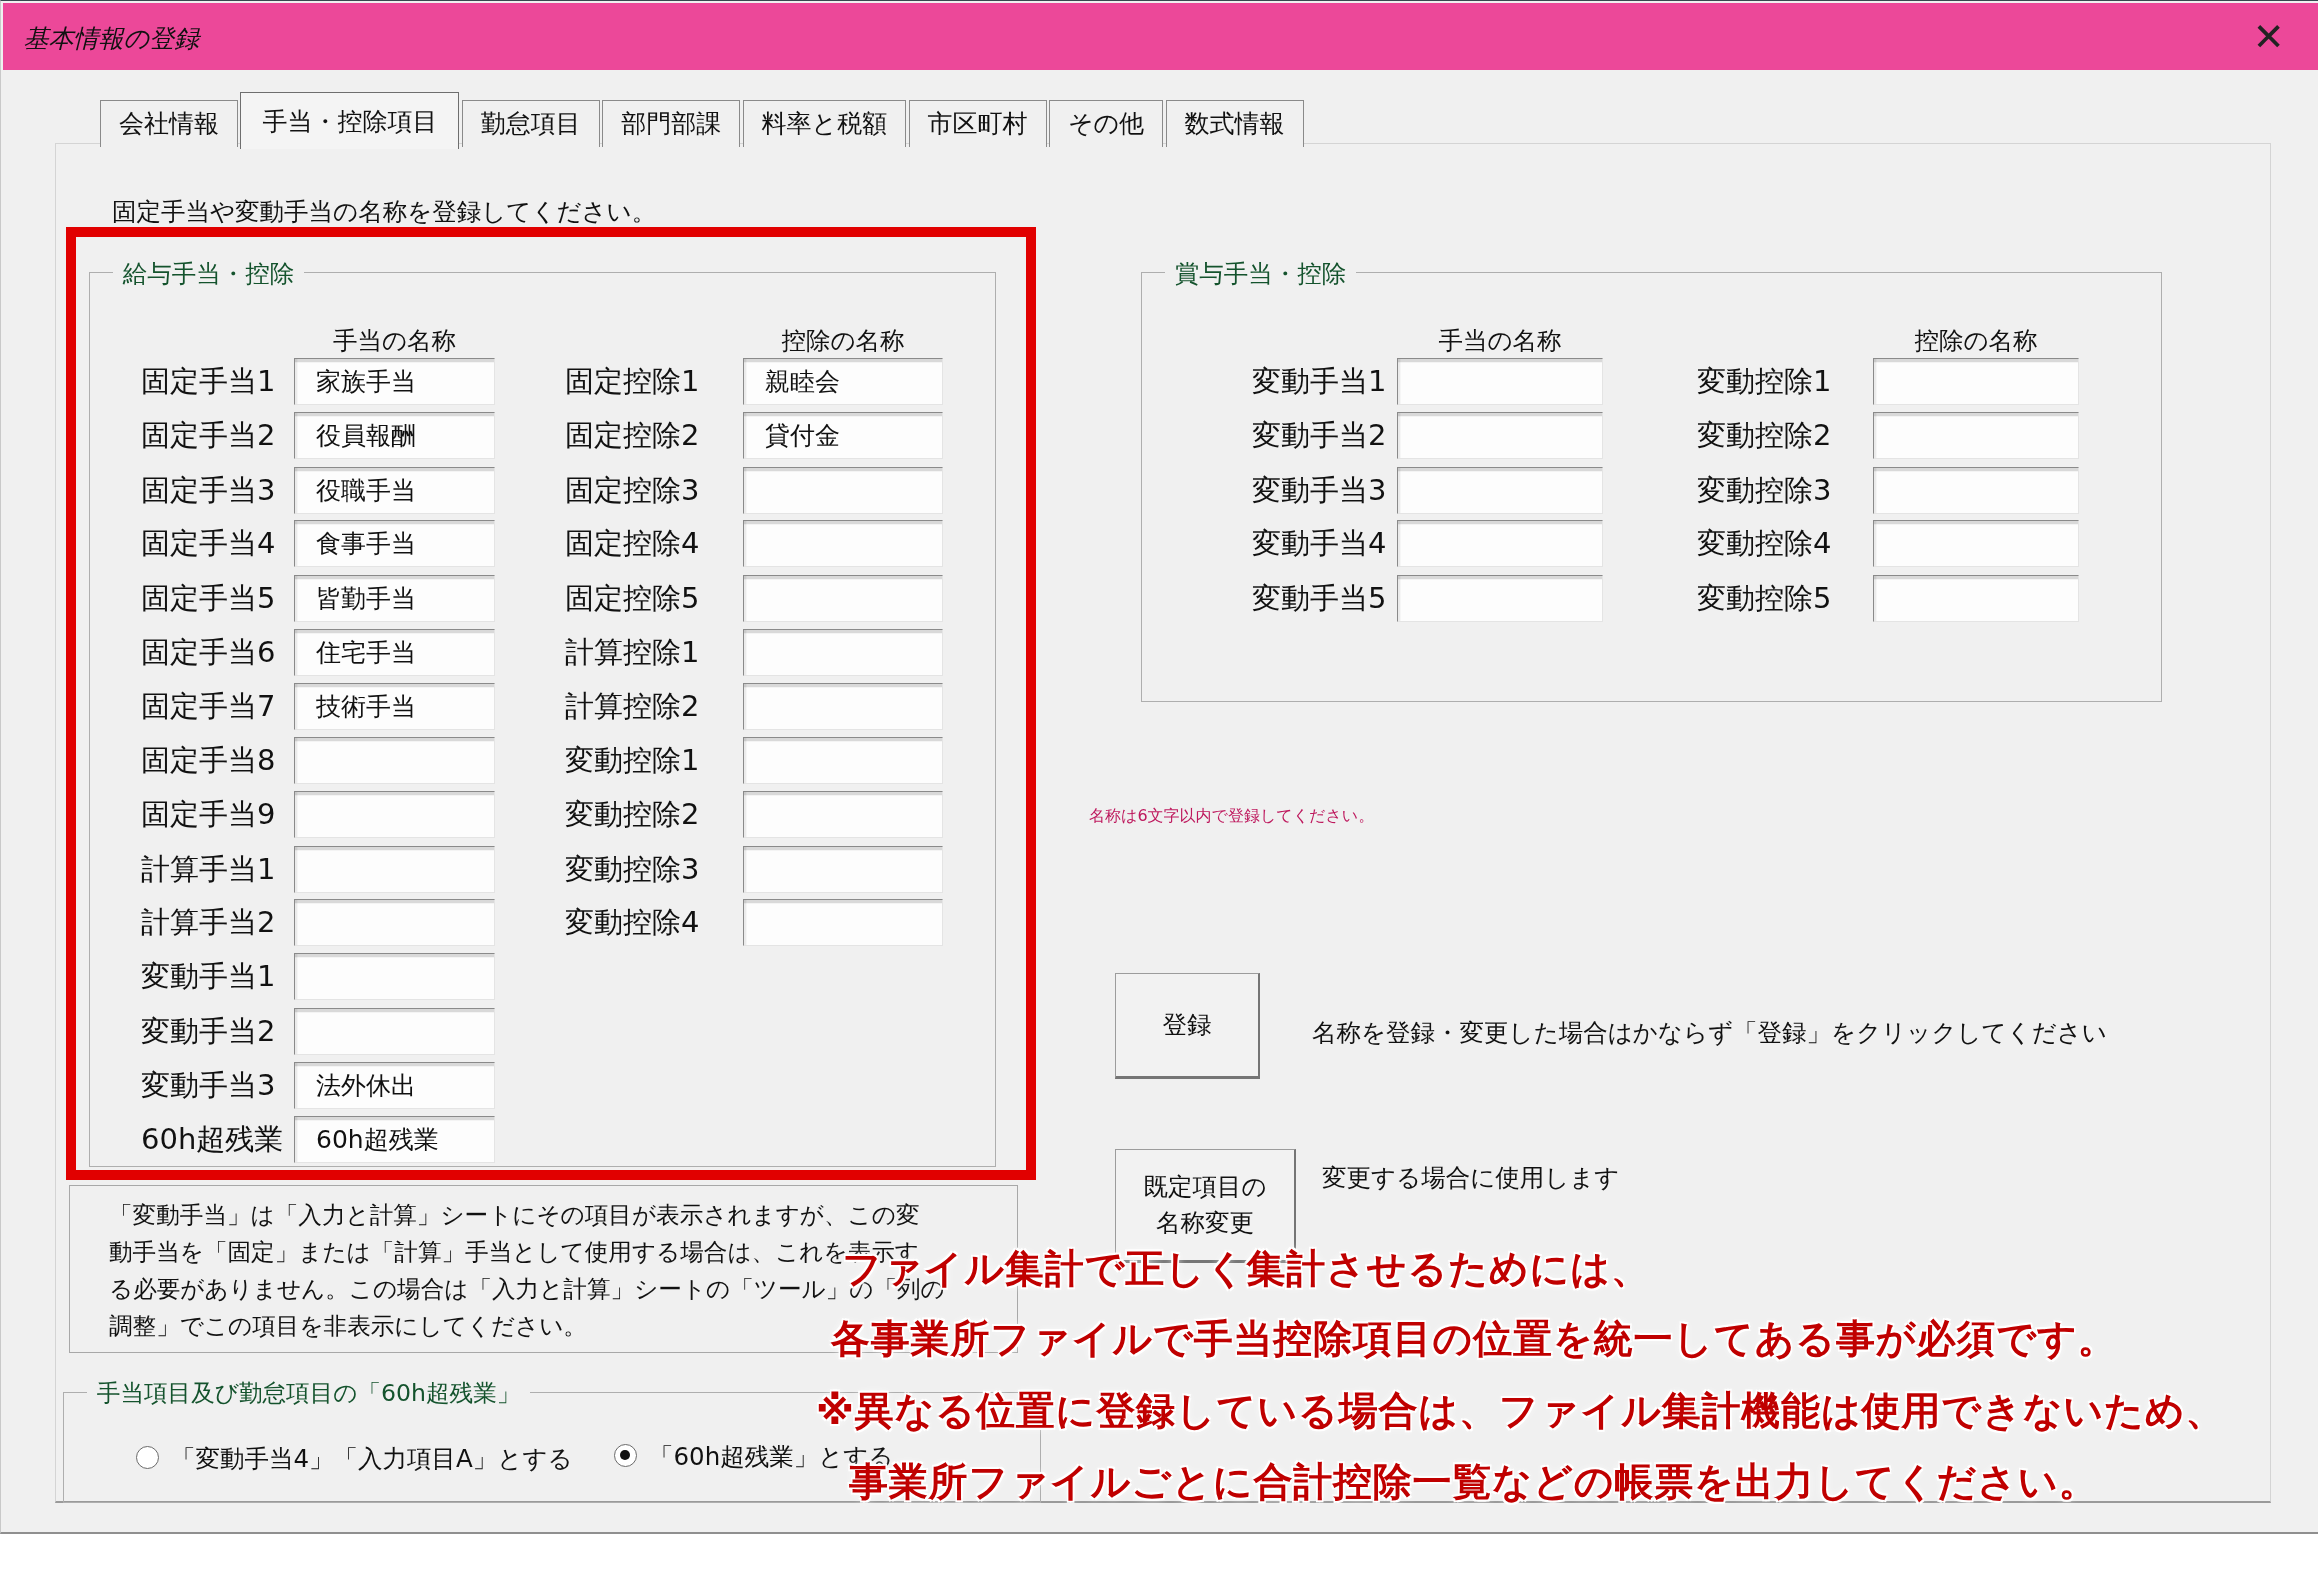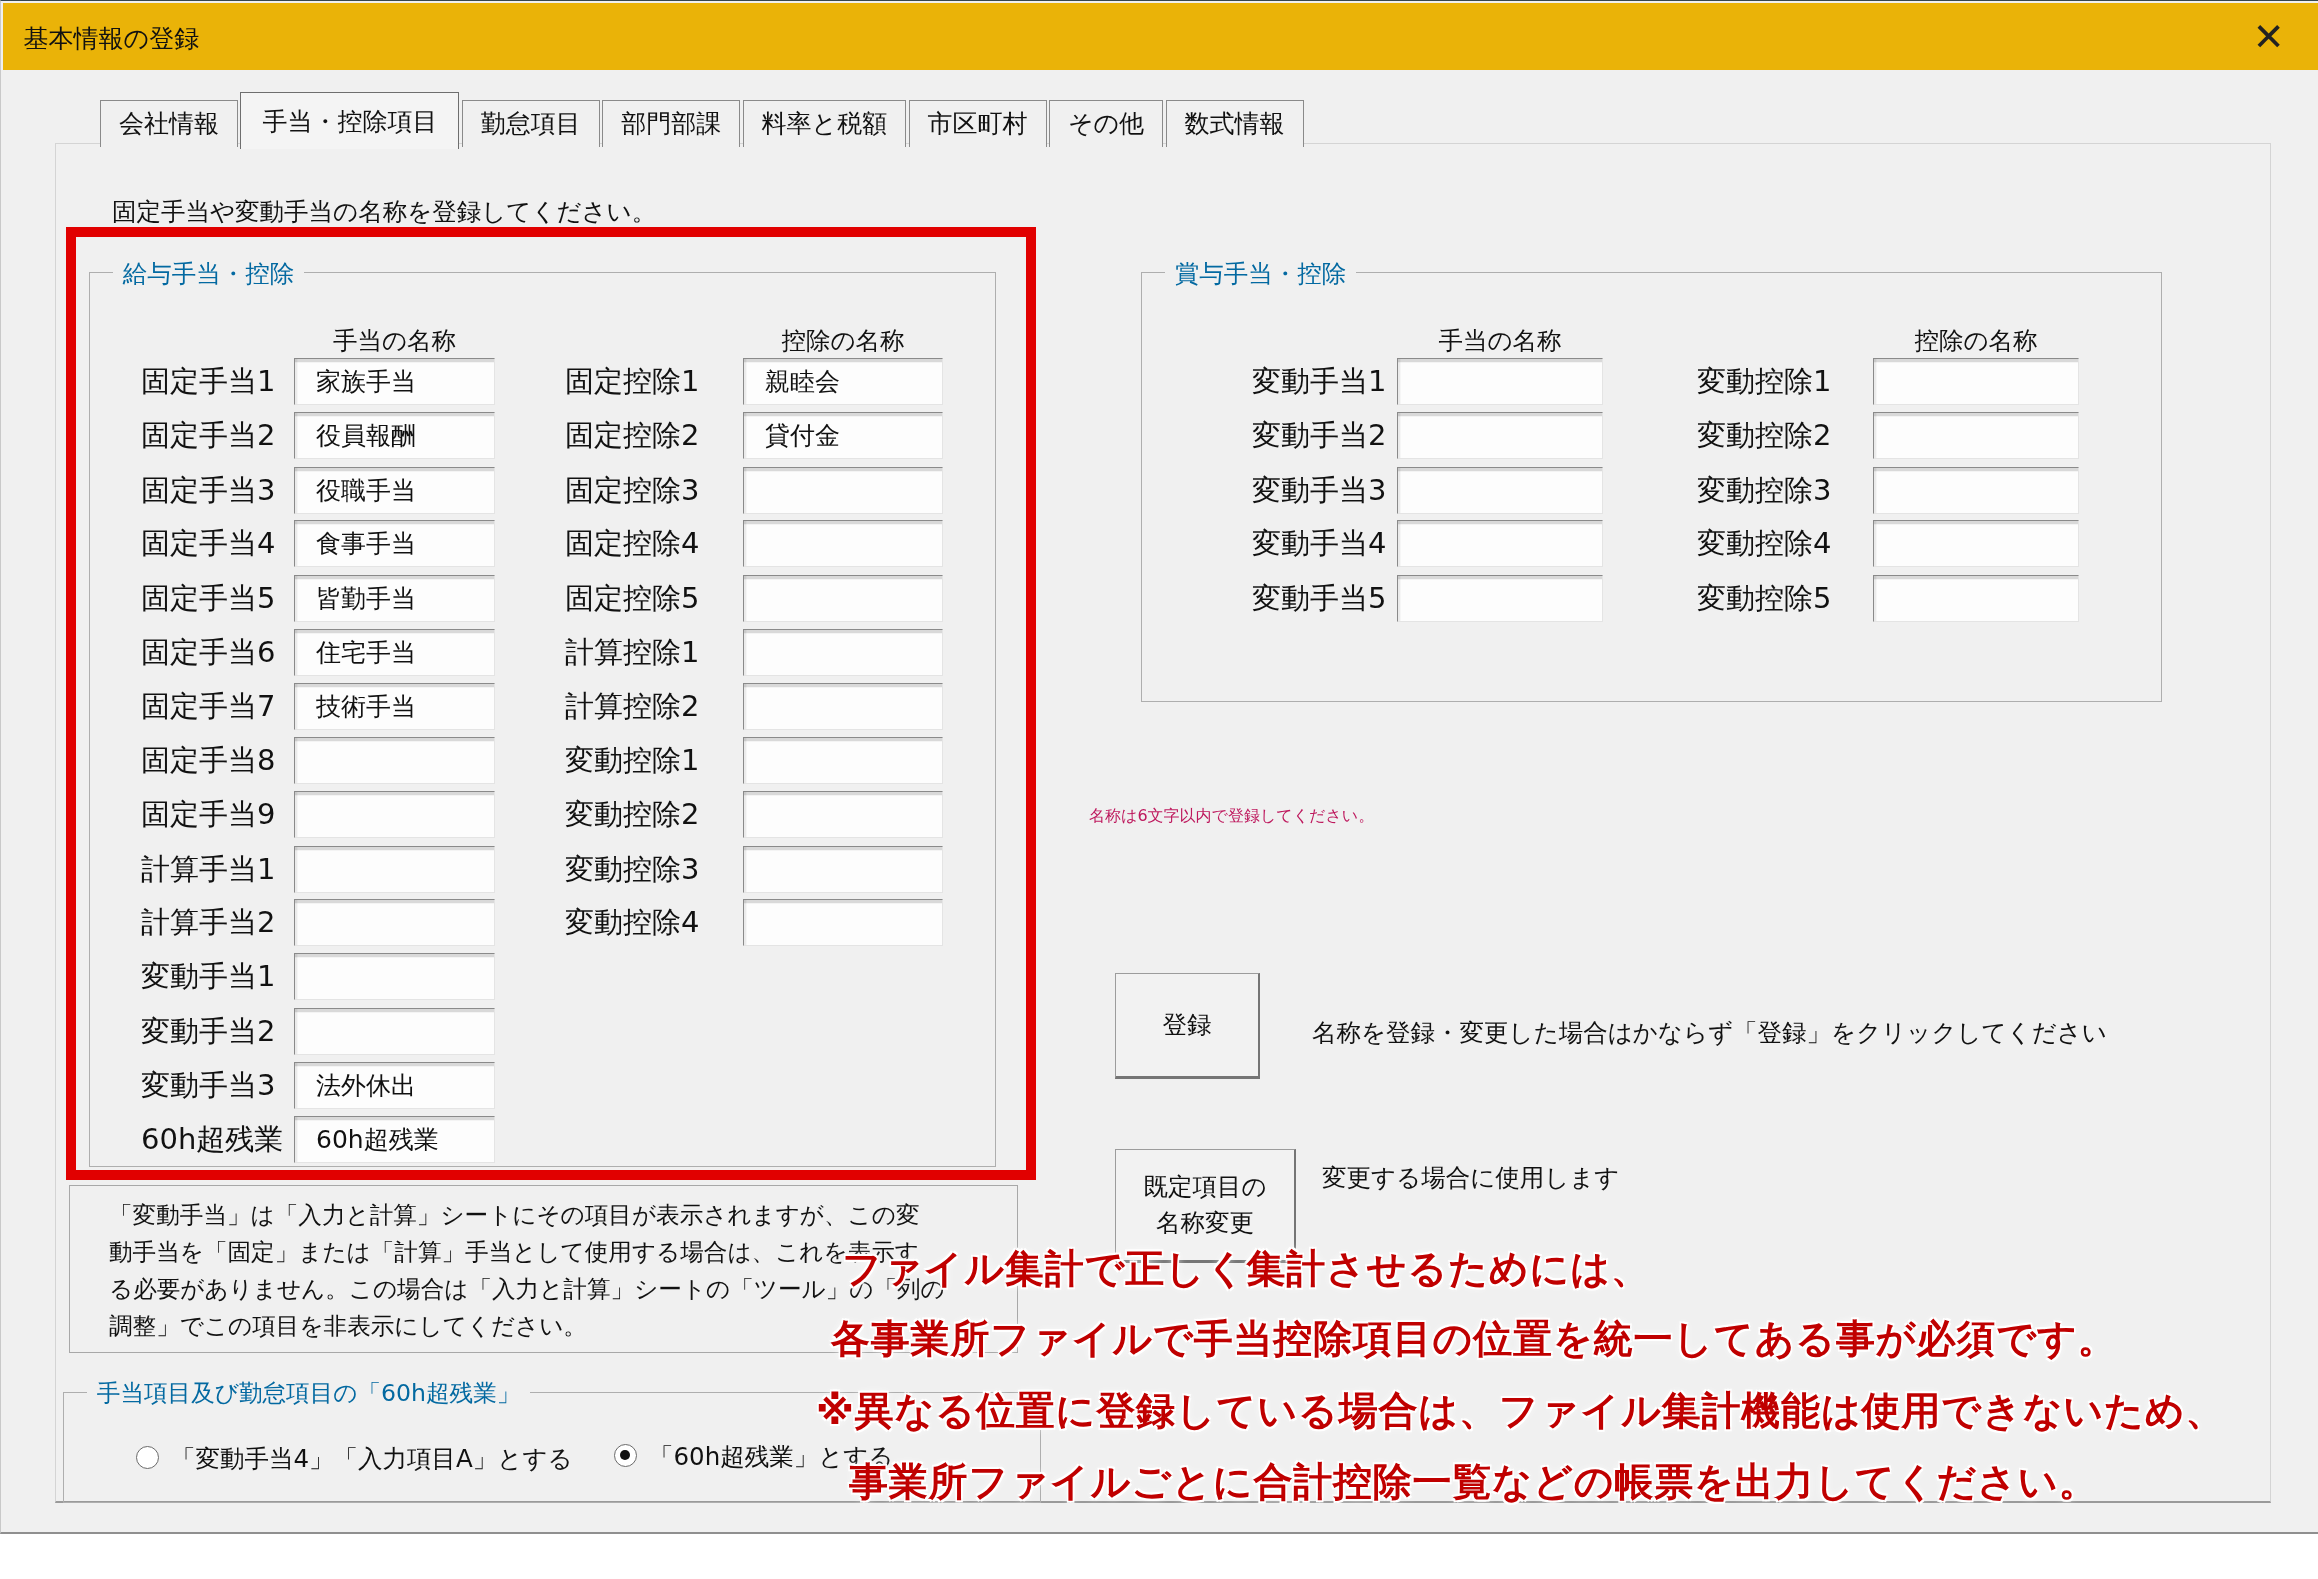--- a/index.html
+++ b/index.html
@@ -5,21 +5,21 @@
   * { box-sizing: border-box; margin: 0; padding: 0; }
   html,body { width: 2319px; height: 1579px; background: #ffffff;
     font-family: "DejaVu Sans", sans-serif; overflow: hidden; }
   .canvas { position: absolute; inset: 0; }
 
   
   .dialog { position: absolute; left: 0; top: 0; width: 2319px; height: 1534px;
     background: #f0f0f0; border: 1.6px solid #37474f; border-left-color: #c9c9c9;
     border-bottom: 2.4px solid #8f8f8f; }
   .titlebar { position: absolute; left: 1.6px; top: 1.6px; width: 2315px; height: 67px;
-    background: #eab308; }
+    background: #ec4899; font-style: italic; }
   .title { position: absolute; left: 21px; top: 19.6px; font-size: 25px; color: #111;
     white-space: nowrap; }
   .closebox { position: absolute; right: 23px; top: 11.4px; width: 52px; height: 47px;
     display: flex; align-items: center; justify-content: center;
     font-size: 38px; color: #222; cursor: pointer; }
 
   
   .tabbar { position: absolute; left: 55px; top: 91px; display: flex;
     align-items: flex-end; z-index: 6; padding-left: 44px; }
   .tab { height: 47px; padding: 0 18px; margin-right: 2.4px; display: flex;
@@ -34,21 +34,21 @@
   .instruction { position: absolute; left: 111px; top: 194px; font-size: 24.5px;
     color: #111; white-space: nowrap; text-align: center; }
 
   
   .hl-rect { position: absolute; left: 65px; top: 226px; width: 970px; height: 953px;
     border: 10.6px solid #e10000; z-index: 50; pointer-events: none; }
 
   
   .groupbox { position: absolute; border: 1.6px solid #aeaeae; background: transparent; }
   .legend { position: absolute; top: -16.3px; left: 23px; background: #f0f0f0;
-    padding: 0 9.8px; font-size: 24.5px; color: #0369a1; white-space: nowrap; }
+    padding: 0 9.8px; font-size: 24.5px; color: #14532d; white-space: nowrap; }
 
   .colhead { position: absolute; font-size: 24.5px; color: #111; text-align: center;
     white-space: nowrap; }
   .flabel { position: absolute; font-size: 29px; color: #111; line-height: 47px;
     white-space: nowrap; }
   .tfield { position: absolute; height: 47px; background: #fdfdfd;
     border: 1.6px solid #8a8a8a; border-right-color: #e4e4e4; border-bottom-color: #e4e4e4;
     box-shadow: inset 0 3.3px 0 rgba(0,0,0,0.14), inset 2.4px 0 0 rgba(0,0,0,0.07);
     font-family: inherit; font-size: 25px; color: #111; padding-left: 21px; }
 

